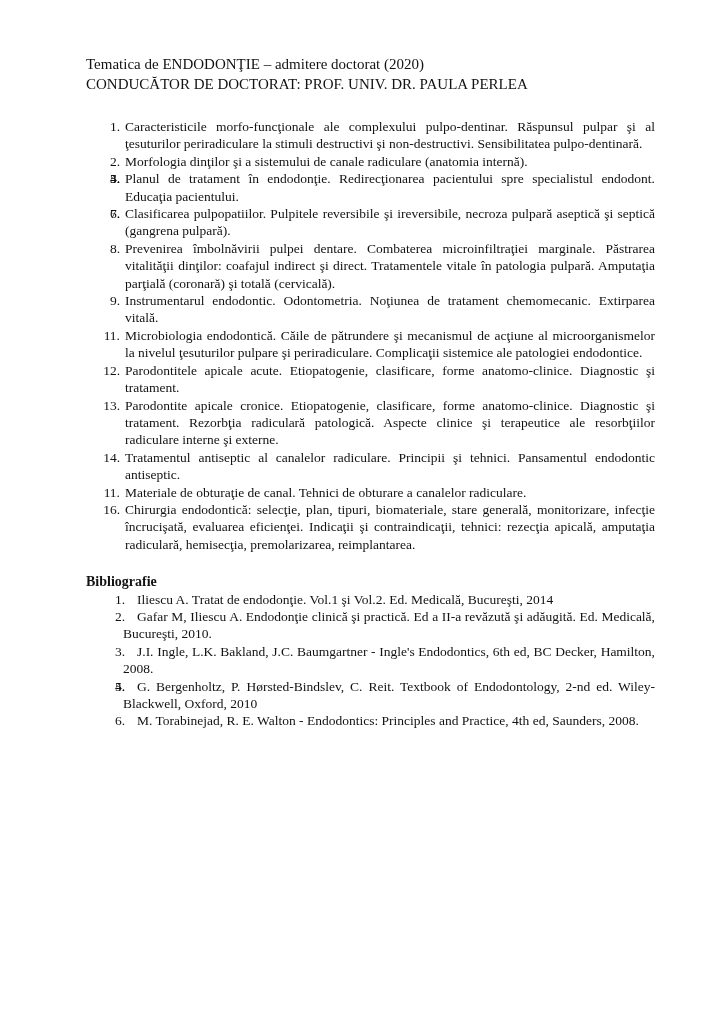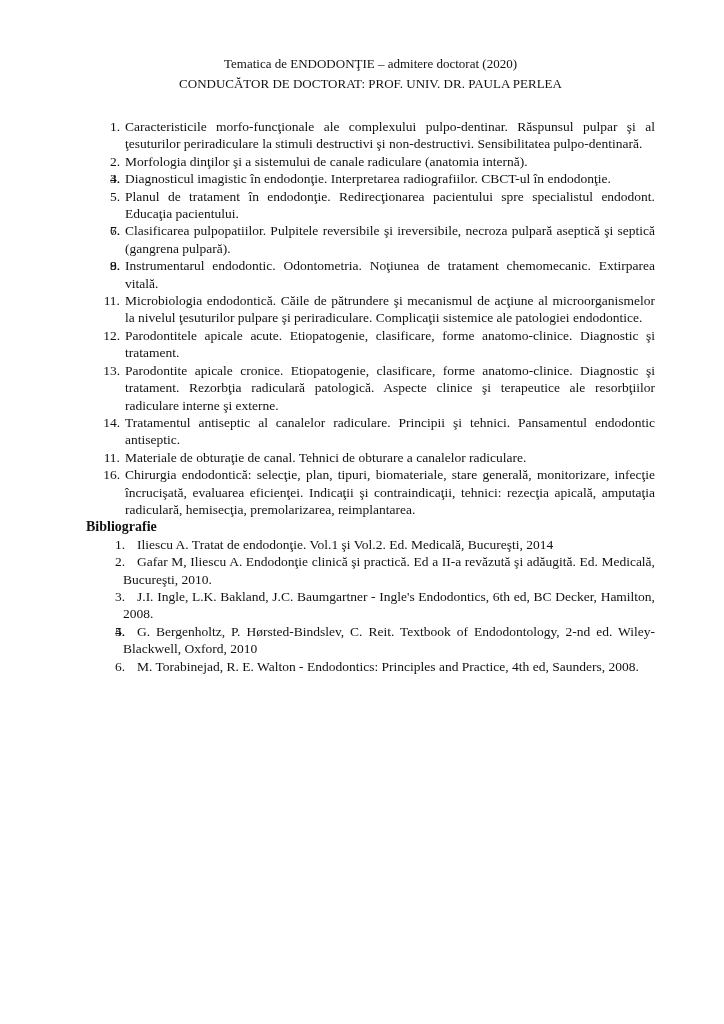--- a/index.html
+++ b/index.html
@@ -12,22 +12,22 @@
     width: 724px;
     height: 1024px;
     background: #ffffff;
     color: #121212;
     font-family: "Liberation Serif", "DejaVu Serif", serif;
     box-sizing: border-box;
     padding: 54px 69px 0 86px;
     overflow: hidden;
   }
   .doc-title {
-    text-align: center;
-    font-size: 13px;
+    text-align: left;
+    font-size: 15px;
     line-height: 20px;
   }
   .doc-title .line { display: block; }
 
   .topics {
     margin-top: 24px;
     font-size: 13.5px;
     line-height: 17.4px;
   }
   .topic {
@@ -37,20 +37,21 @@
   }
   .topic .num {
     position: absolute;
     left: 0;
     top: 0;
     width: 34px;
     text-align: right;
   }
 
   .biblio {
+    margin-top: 20px;
     font-size: 13.5px;
     line-height: 17.4px;
   }
   .biblio-heading {
     font-weight: bold;
     font-size: 14px;
   }
   .bib-item {
     position: relative;
     padding-left: 37px;
@@ -73,25 +74,25 @@
 
   <div class="doc-title">
     <span class="line">Tematica de ENDODONŢIE – admitere doctorat (2020)</span>
     <span class="line">CONDUCĂTOR DE DOCTORAT: PROF. UNIV. DR. PAULA PERLEA</span>
   </div>
 
   <div class="topics">
     <div class="topic"><span class="num">1.</span><span class="txt">Caracteristicile morfo-funcţionale ale complexului pulpo-dentinar. Răspunsul pulpar şi al ţesuturilor periradiculare la stimuli destructivi şi non-destructivi. Sensibilitatea pulpo-dentinară.</span></div>
     <div class="topic"><span class="num">2.</span><span class="txt">Morfologia dinţilor şi a sistemului de canale radiculare (anatomia internă).</span></div>
     <div class="topic"><span class="num">3.</span></div>
-    <div class="topic"><span class="num">4.</span><span class="txt">Diagnosticul imagistic în endodonţie. Interpretarea radiografiilor. CBCT-ul în endodonţie.</span></div>
+    <div class="topic"><span class="num">4.</span></div>
     <div class="topic"><span class="num">5.</span><span class="txt">Planul de tratament în endodonţie. Redirecţionarea pacientului spre specialistul endodont. Educaţia pacientului.</span></div>
     <div class="topic"><span class="num">6.</span></div>
     <div class="topic"><span class="num">7.</span><span class="txt">Clasificarea pulpopatiilor. Pulpitele reversibile şi ireversibile, necroza pulpară aseptică şi septică (gangrena pulpară).</span></div>
-    <div class="topic"><span class="num">8.</span></div>
+    <div class="topic"><span class="num">8.</span><span class="txt">Prevenirea îmbolnăvirii pulpei dentare. Combaterea microinfiltraţiei marginale. Păstrarea vitalităţii dinţilor: coafajul indirect şi direct.  Tratamentele vitale în patologia pulpară. Amputaţia parţială (coronară) şi totală (cervicală).</span></div>
     <div class="topic"><span class="num">9.</span><span class="txt">Instrumentarul endodontic. Odontometria. Noţiunea de tratament chemomecanic.  Extirparea vitală.</span></div>
     <div class="topic"><span class="num">11.</span><span class="txt">Microbiologia endodontică. Căile de pătrundere şi mecanismul de acţiune al microorganismelor la nivelul ţesuturilor pulpare şi periradiculare. Complicaţii sistemice ale patologiei endodontice.</span></div>
     <div class="topic"><span class="num">12.</span><span class="txt">Parodontitele apicale acute. Etiopatogenie, clasificare, forme anatomo-clinice. Diagnostic şi tratament.</span></div>
     <div class="topic"><span class="num">13.</span><span class="txt">Parodontite apicale cronice. Etiopatogenie, clasificare, forme anatomo-clinice. Diagnostic şi tratament. Rezorbţia  radiculară patologică. Aspecte clinice şi terapeutice ale resorbţiilor radiculare interne şi externe.</span></div>
     <div class="topic"><span class="num">14.</span><span class="txt">Tratamentul antiseptic al canalelor radiculare. Principii şi tehnici. Pansamentul endodontic antiseptic.</span></div>
     <div class="topic"><span class="num">11.</span><span class="txt">Materiale de obturaţie de canal. Tehnici de obturare a canalelor radiculare.</span></div>
     <div class="topic"><span class="num">16.</span><span class="txt">Chirurgia endodontică: selecţie, plan, tipuri, biomateriale, stare generală, monitorizare, infecţie încrucişată, evaluarea eficienţei. Indicaţii şi contraindicaţii, tehnici: rezecţia apicală, amputaţia radiculară, hemisecţia, premolarizarea, reimplantarea.</span></div>
   </div>
 
   <div class="biblio">

